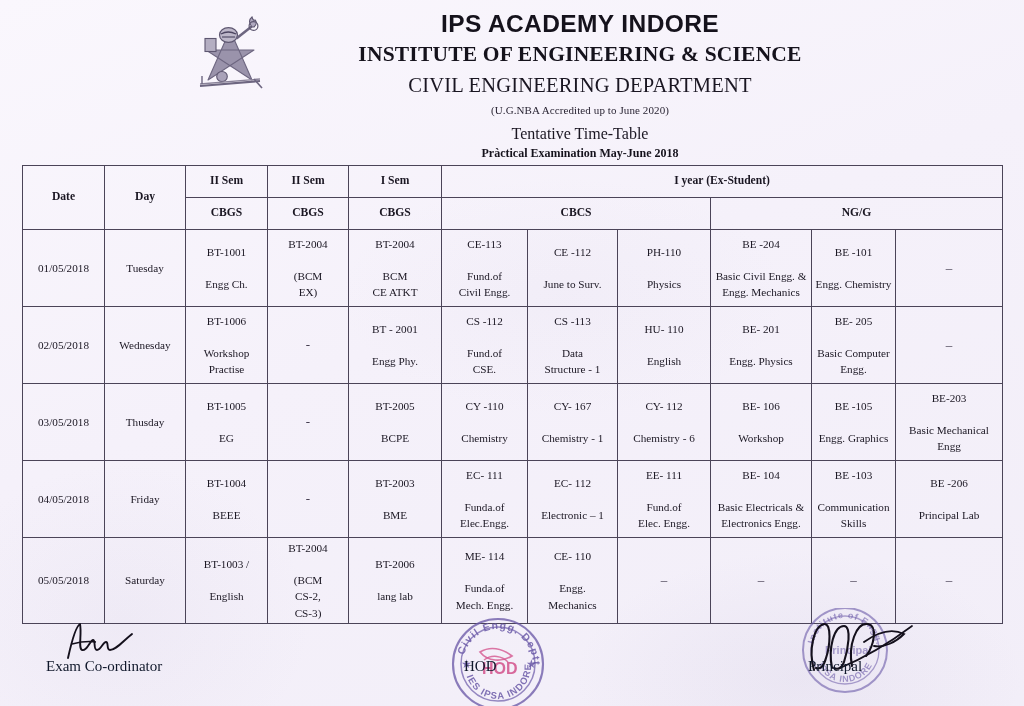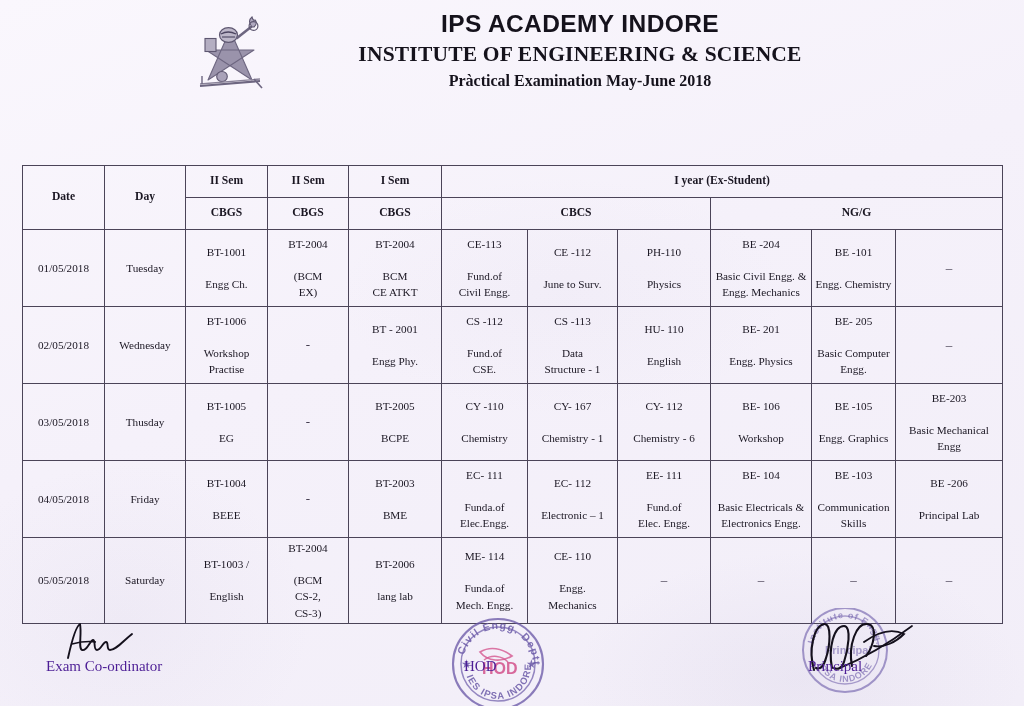--- a/index.html
+++ b/index.html
@@ -93,21 +93,21 @@
   }
   .line5 {
     font-family: "Liberation Serif", serif;
     font-size: 16px;
     color: #1a1622;
     margin-top: 9px;
   }
   .line6 {
     font-family: "Liberation Serif", serif;
     font-weight: bold;
-    font-size: 16px;
+    font-size: 12px;
     color: #15121c;
     margin-top: 3px;
   }
 
   
   .tt-wrap {
     position: absolute;
     left: 22px;
     top: 165px;
     width: 980px;
@@ -169,21 +169,21 @@
     position: absolute;
     left: 0;
     top: 608px;
     width: 1024px;
     height: 98px;
   }
   .sig {
     position: absolute;
     font-family: "Liberation Serif", serif;
     font-size: 15px;
-    color: #4c1d95;
+    color: #0f172a;
   }
   .sig-exam { left: 46px; top: 50px; }
   .sig-hod  { left: 464px; top: 50px; }
   .sig-principal { left: 808px; top: 50px; }
 
   .ink {
     position: absolute;
     pointer-events: none;
   }
   .stamp {
@@ -220,20 +220,23 @@
         <path d="M8 72 L68 67" stroke="#6d6680" stroke-width="2.2" fill="none"></path>
         <path d="M8 70 L68 65" stroke="#8a8399" stroke-width="1.3" fill="none"></path>
         <path d="M62 65 L70 74" stroke="#6d6680" stroke-width="1.6" fill="none"></path>
         <path d="M10 70 L10 62" stroke="#6d6680" stroke-width="1.4" fill="none"></path>
       </svg>
     </div>
 
     <div class="title-block">
       <div class="line1">IPS ACADEMY INDORE</div>
       <div class="line2">INSTITUTE OF ENGINEERING &amp; SCIENCE</div>
+      <div class="line3">CIVIL ENGINEERING DEPARTMENT</div>
+      <div class="line4">(U.G.NBA Accredited up to June 2020)</div>
+      <div class="line5">Tentative Time-Table</div>
       <div class="line6">Pràctical Examination May-June 2018</div>
     </div>
   </div>
 
   <div class="tt-wrap">
     <table class="tt">
       <colgroup>
         <col class="c-date">
           <col class="c-day">
         <col class="c-s1">

